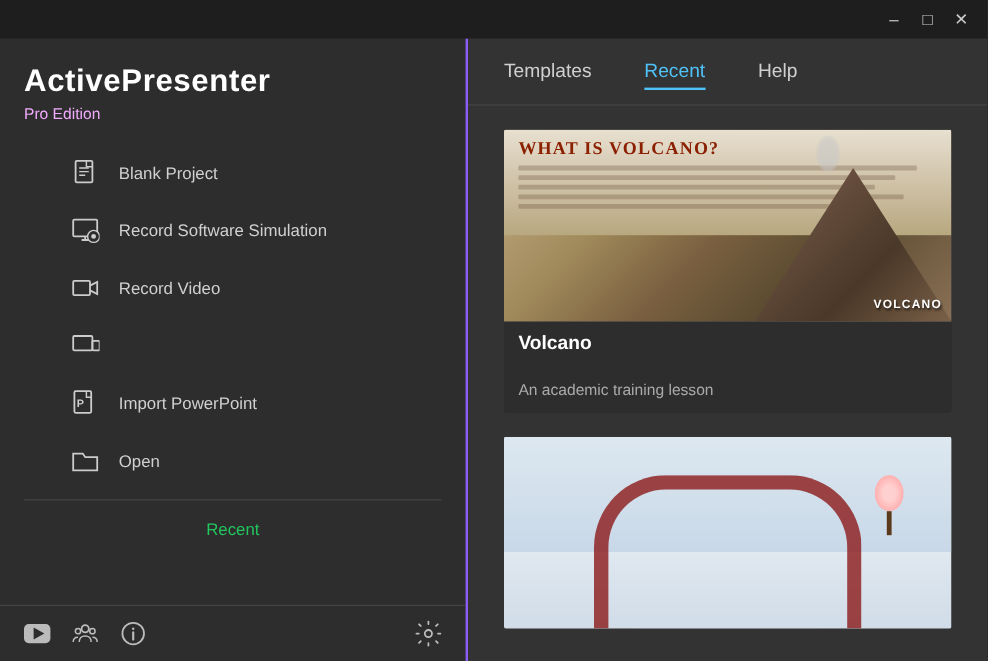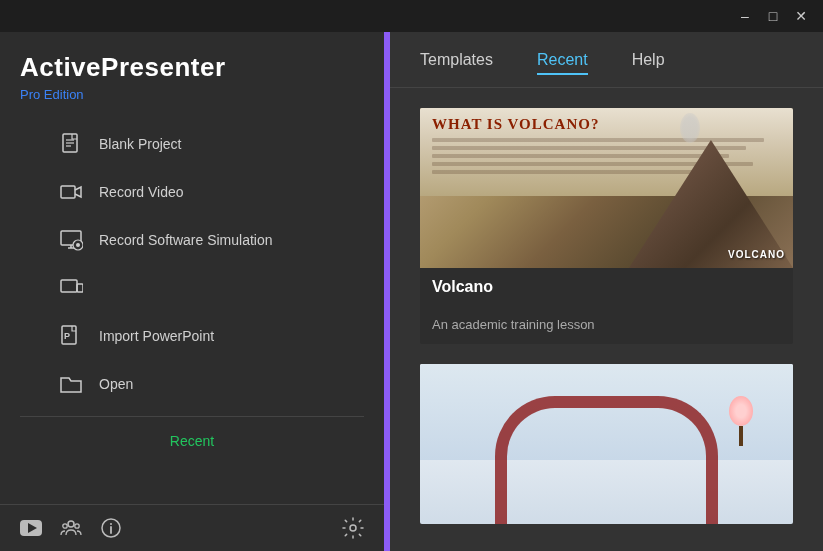--- a/index.html
+++ b/index.html
@@ -41,34 +41,34 @@
       flex: 1;
       overflow: hidden;
     }
 
     
     .sidebar {
       width: 390px;
       background: #2d2d2d;
       display: flex;
       flex-direction: column;
-      border-right: 6px solid #8b5cf6;
+      border-right: 2px solid #8b5cf6;
       flex-shrink: 0;
     }
     .sidebar-header {
       padding: 20px 20px 8px 20px;
     }
     .sidebar-title {
       color: #ffffff;
       font-size: 26px;
       font-weight: 700;
       letter-spacing: 0.5px;
     }
     .sidebar-edition {
-      color: #3b82f6;
+      color: #f0abfc;
       font-size: 13px;
       margin-top: 4px;
     }
     .sidebar-menu {
       padding: 10px 0;
       flex: 1;
     }
     .menu-item {
       display: flex;
       align-items: center;
@@ -352,38 +352,38 @@
             <line x1="7" y1="14" x2="12" y2="14" stroke="#ccc" stroke-width="1.2"></line>
             <polyline points="13,2 13,7 18,7" stroke="#ccc" stroke-width="1.2" fill="none"></polyline>
           </svg>
         </div>
         <span>Blank Project</span>
       </div>
 
       <div class="menu-item">
         <div class="menu-icon">
           <svg width="24" height="24" viewBox="0 0 24 24" fill="none">
-            <rect x="2" y="6" width="14" height="12" rx="1" stroke="#ccc" stroke-width="1.5" fill="none"></rect>
-            <polyline points="16,10 22,7 22,17 16,14" stroke="#ccc" stroke-width="1.5" fill="none"></polyline>
-          </svg>
-        </div>
-        <span>Record Video</span>
-      </div>
-
-      <div class="menu-item">
-        <div class="menu-icon">
-          <svg width="24" height="24" viewBox="0 0 24 24" fill="none">
             <rect x="2" y="3" width="20" height="14" rx="1" stroke="#ccc" stroke-width="1.5" fill="none"></rect>
             <line x1="9" y1="20" x2="15" y2="20" stroke="#ccc" stroke-width="1.5"></line>
             <line x1="12" y1="17" x2="12" y2="20" stroke="#ccc" stroke-width="1.5"></line>
             <circle cx="19" cy="17" r="5" fill="#2d2d2d" stroke="#ccc" stroke-width="1.2"></circle>
             <circle cx="19" cy="17" r="2" fill="#ccc"></circle>
           </svg>
         </div>
         <span>Record Software Simulation</span>
+      </div>
+
+      <div class="menu-item">
+        <div class="menu-icon">
+          <svg width="24" height="24" viewBox="0 0 24 24" fill="none">
+            <rect x="2" y="6" width="14" height="12" rx="1" stroke="#ccc" stroke-width="1.5" fill="none"></rect>
+            <polyline points="16,10 22,7 22,17 16,14" stroke="#ccc" stroke-width="1.5" fill="none"></polyline>
+          </svg>
+        </div>
+        <span>Record Video</span>
       </div>
 
       <div class="menu-item">
         <div class="menu-icon">
           <svg width="24" height="24" viewBox="0 0 24 24" fill="none">
             <rect x="2" y="4" width="16" height="12" rx="1" stroke="#ccc" stroke-width="1.5" fill="none"></rect>
             <rect x="18" y="8" width="6" height="8" rx="1" stroke="#ccc" stroke-width="1.5" fill="none"></rect>
           </svg>
         </div>
       </div>

